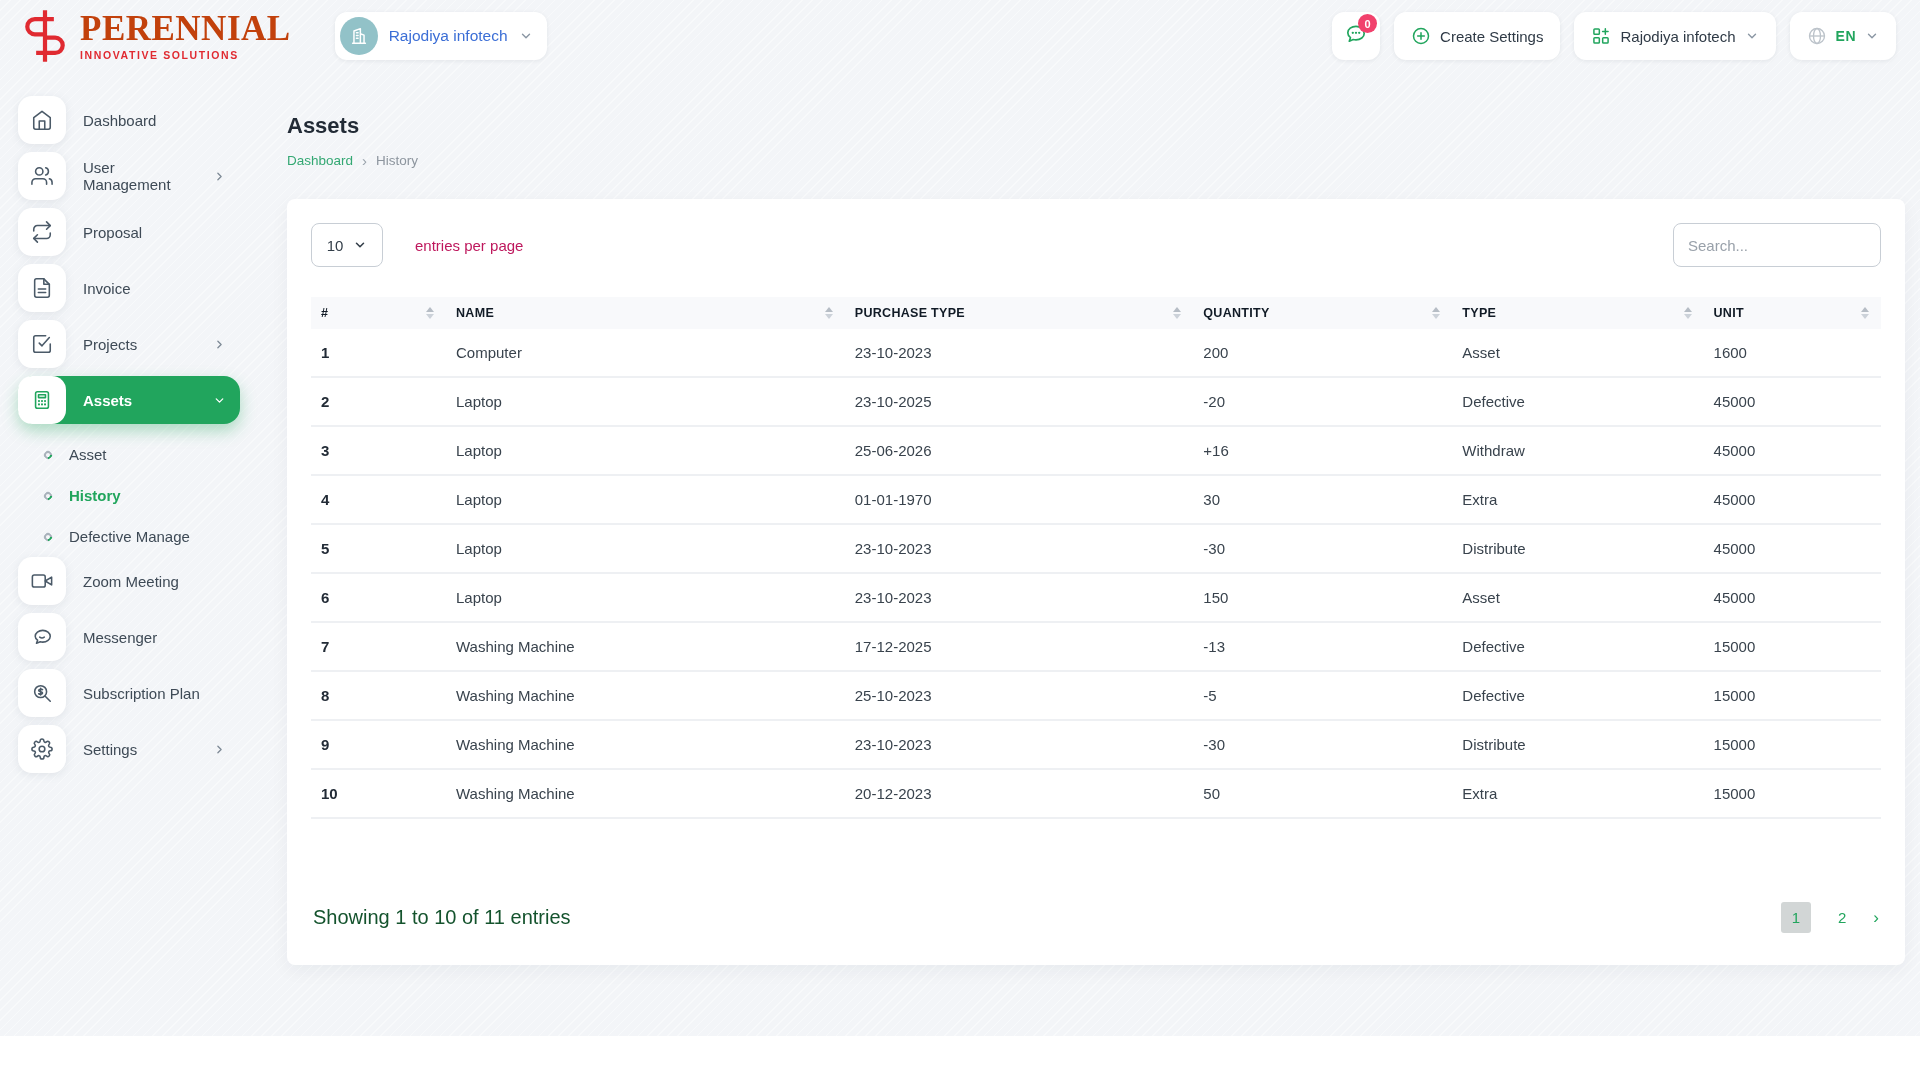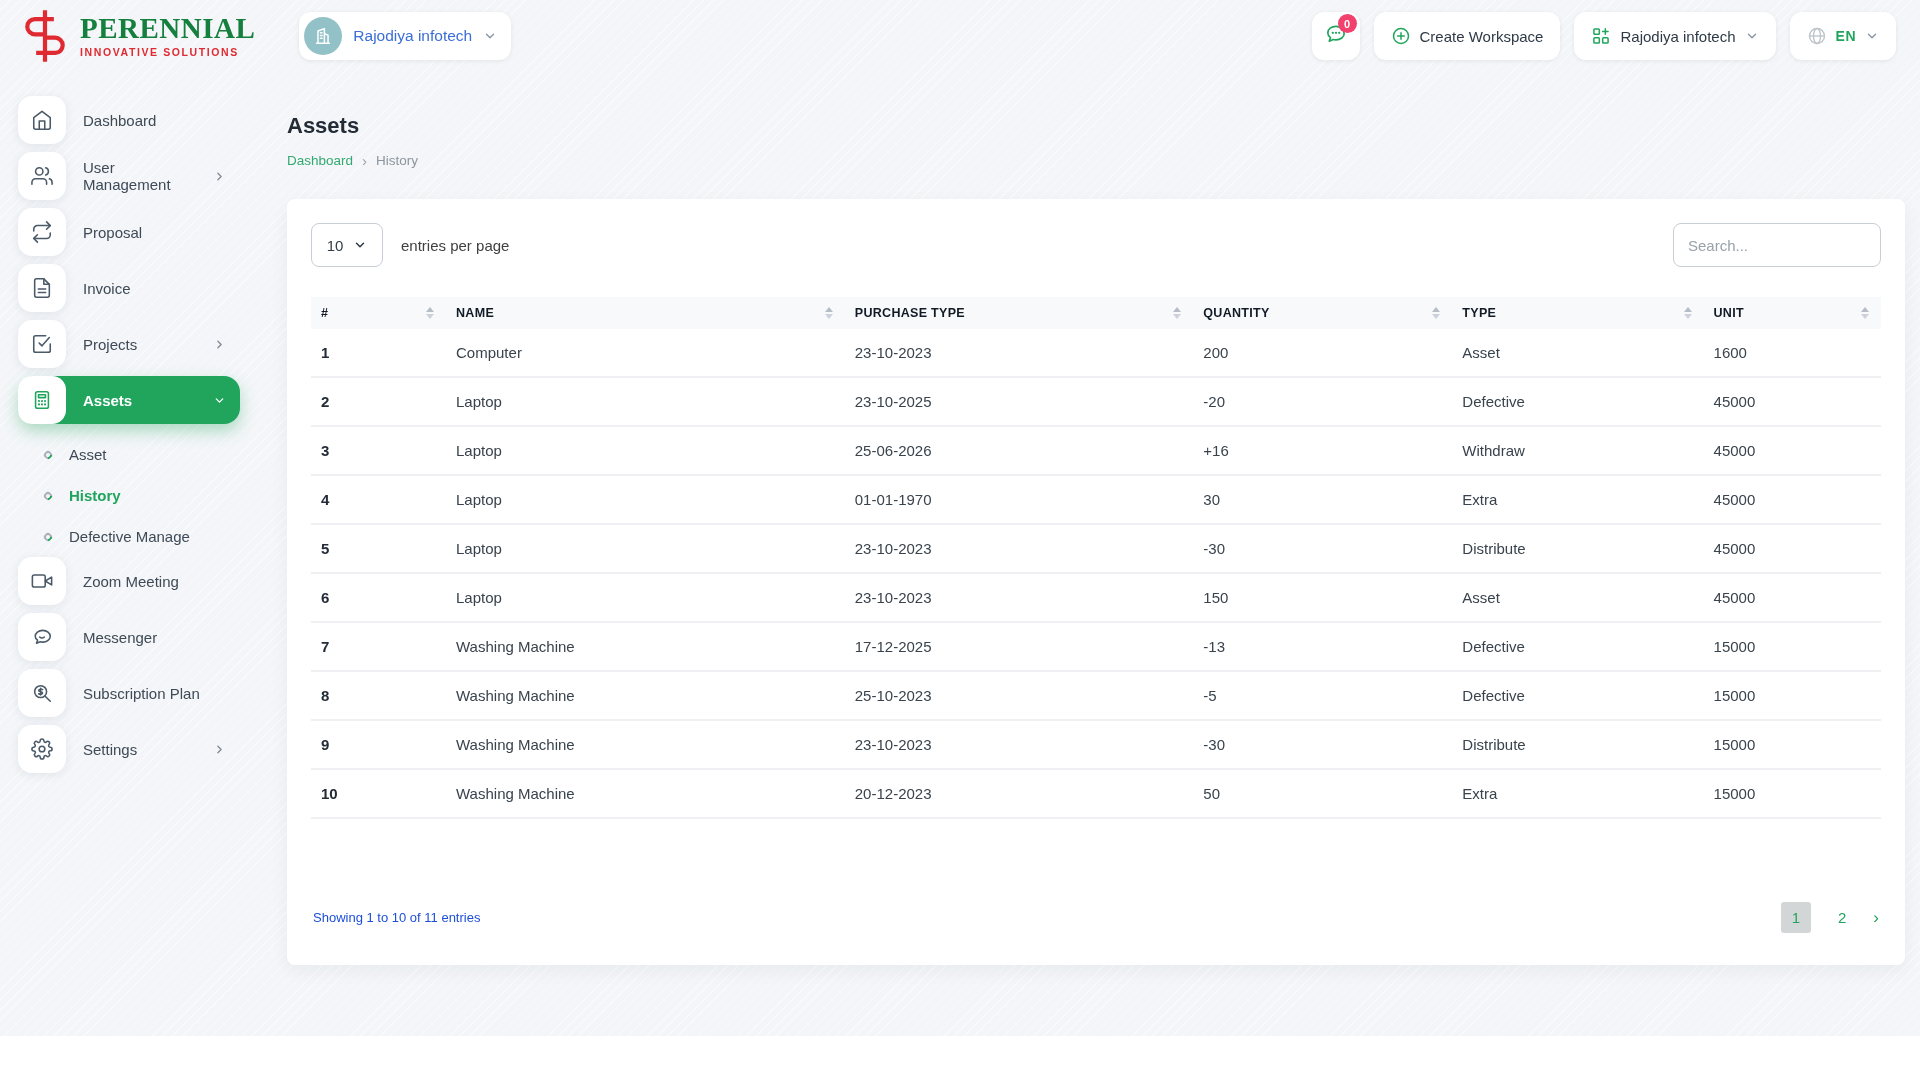--- a/index.html
+++ b/index.html
@@ -8,21 +8,21 @@
     width:1920px; height:1080px; overflow:hidden;
     font-family:"Liberation Sans","DejaVu Sans",sans-serif;
     background:#f3f5f8;
     background-image:repeating-linear-gradient(135deg, rgba(255,255,255,.45) 0 1px, transparent 1px 7px);
     color:#39434d;
   }
   
   .topbar { height:72px; display:flex; align-items:center; padding:0 24px 0 18px; }
   .brand { display:flex; align-items:center; gap:8px; cursor:pointer; }
   .brand-mark svg { width:54px; height:54px; display:block; }
-  .brand-name { font-family:"Liberation Serif","DejaVu Serif",serif; font-weight:700; font-size:29px; color:#15803d; letter-spacing:.5px; line-height:1; }
+  .brand-name { font-family:"Liberation Serif","DejaVu Serif",serif; font-weight:700; font-size:35px; color:#c2410c; letter-spacing:.5px; line-height:1; }
   .brand-tagline { font-size:10.5px; font-weight:700; color:#e02a31; letter-spacing:1.6px; margin-top:3px; }
   .ws-pill { display:flex; align-items:center; gap:11px; background:#fff; border-radius:12px; padding:5px 14px 5px 5px; margin-left:44px; box-shadow:0 1px 4px rgba(25,39,52,.08); cursor:pointer; }
   .ws-avatar { width:38px; height:38px; border-radius:50%; background:#92c2c8; display:flex; align-items:center; justify-content:center; }
   .ws-avatar svg { width:22px; height:22px; }
   .ws-name { color:#3b6ed6; font-size:15.5px; }
   .chev { color:#8a96a3; display:flex; }
   .chev svg { width:14px; height:14px; }
   .top-right { margin-left:auto; display:flex; align-items:center; gap:14px; }
   .icon-btn { position:relative; width:48px; height:48px; background:#fff; border-radius:12px; display:flex; align-items:center; justify-content:center; box-shadow:0 1px 4px rgba(25,39,52,.08); color:#21a55d; cursor:pointer; }
   .icon-btn svg { width:24px; height:24px; }
@@ -54,37 +54,37 @@
   .main { flex:1; min-width:0; padding:26px 15px 0 31px; }
   .page-title { font-size:22px; font-weight:700; color:#222b36; }
   .breadcrumb { margin-top:9px; font-size:13.5px; display:flex; gap:9px; align-items:center; }
   .bc-link { color:#34a873; cursor:pointer; }
   .bc-sep { color:#9aa3ac; font-size:15px; line-height:1; }
   .bc-current { color:#8d959e; }
   .card { background:#fff; border-radius:8px; margin-top:31px; box-shadow:0 6px 18px rgba(25,39,52,.05); padding:24px 24px 14px; min-height:766px; display:flex; flex-direction:column; }
   .controls { display:flex; align-items:center; margin-bottom:30px; }
   .page-size { width:72px; height:44px; border:1px solid #c8ced5; border-radius:8px; display:flex; align-items:center; justify-content:center; gap:10px; font-size:15px; color:#333e49; cursor:pointer; background:#fff; }
   .page-size .chev { color:#333e49; }
-  .entries-label { margin-left:18px; font-size:15px; color:#404040; }
+  .entries-label { margin-left:32px; font-size:15px; color:#be185d; }
   .search-input { margin-left:auto; width:208px; height:44px; border:1px solid #c8ced5; border-radius:8px; padding:0 14px; font-size:15px; color:#3b82f6; outline:none; background:#fff; font-family:inherit; }
   .search-input::placeholder { color:#99a1aa; }
   table.data { width:100%; border-collapse:collapse; }
   .data th { background:#f8f9fb; padding:9px 10px; text-align:left; }
   .data th:nth-child(1){ width:8.6%; } .data th:nth-child(2){ width:25.4%; }
   .data th:nth-child(3){ width:22.2%; } .data th:nth-child(4){ width:16.5%; }
   .data th:nth-child(5){ width:16%; } .data th:nth-child(6){ width:11.3%; }
   .th-inner { display:flex; align-items:center; }
   .th-label { font-size:12.5px; font-weight:700; color:#111b26; letter-spacing:.3px; }
   .sort-icons { margin-left:auto; display:flex; flex-direction:column; align-items:center; gap:2px; padding-right:2px; }
   .sort-icons .up { width:0; height:0; border-left:4px solid transparent; border-right:4px solid transparent; border-bottom:5px solid #b6bdc5; }
   .sort-icons .down { width:0; height:0; border-left:4px solid transparent; border-right:4px solid transparent; border-top:5px solid #ccd2d9; }
   .data td { padding:15px 10px; font-size:15px; color:#39434d; border-bottom:2px solid #eef0f3; background:#fff; }
   .data td.cell-num { font-weight:700; color:#222b36; }
   .table-footer { display:flex; align-items:center; margin-top:auto; padding:20px 2px 18px; }
-  .showing { font-size:13px; color:#1d4ed8; }
+  .showing { font-size:20px; color:#14532d; }
   .pagination { margin-left:auto; display:flex; align-items:center; gap:16px; }
   .page-btn { color:#21a55d; font-size:15px; cursor:pointer; padding:7px 11px; border-radius:3px; }
   .page-btn.active { background:#d2d6d6; }
   .page-next { color:#21a55d; font-size:17px; cursor:pointer; }
   .bottom-strip { position:fixed; left:0; bottom:0; width:100%; height:44px; background:#fff; }
 </style>
 </head>
 <body>
 
 <header class="topbar">
@@ -128,21 +128,21 @@
       <span class="badge">0</span>
     </div>
 
     <div class="pill-btn">
       <span class="g-icon">
         <svg viewBox="0 0 24 24" fill="none" stroke="currentColor" stroke-width="1.8" stroke-linecap="round" stroke-linejoin="round">
             <circle cx="12" cy="12" r="9"></circle>
             <path d="M12 8v8M8 12h8"></path>
           </svg>
       </span>
-      <span>Create Workspace</span>
+      <span>Create Settings</span>
     </div>
 
     <div class="pill-btn">
       <span class="g-icon">
         <svg viewBox="0 0 24 24" fill="none" stroke="currentColor" stroke-width="1.8" stroke-linecap="round" stroke-linejoin="round">
             <rect x="3.5" y="3.5" width="6.5" height="6.5" rx="1"></rect>
             <rect x="3.5" y="14" width="6.5" height="6.5" rx="1"></rect>
             <rect x="14" y="14" width="6.5" height="6.5" rx="1"></rect>
             <path d="M17.2 3.2v6.6M13.9 6.5h6.6"></path>
           </svg>

